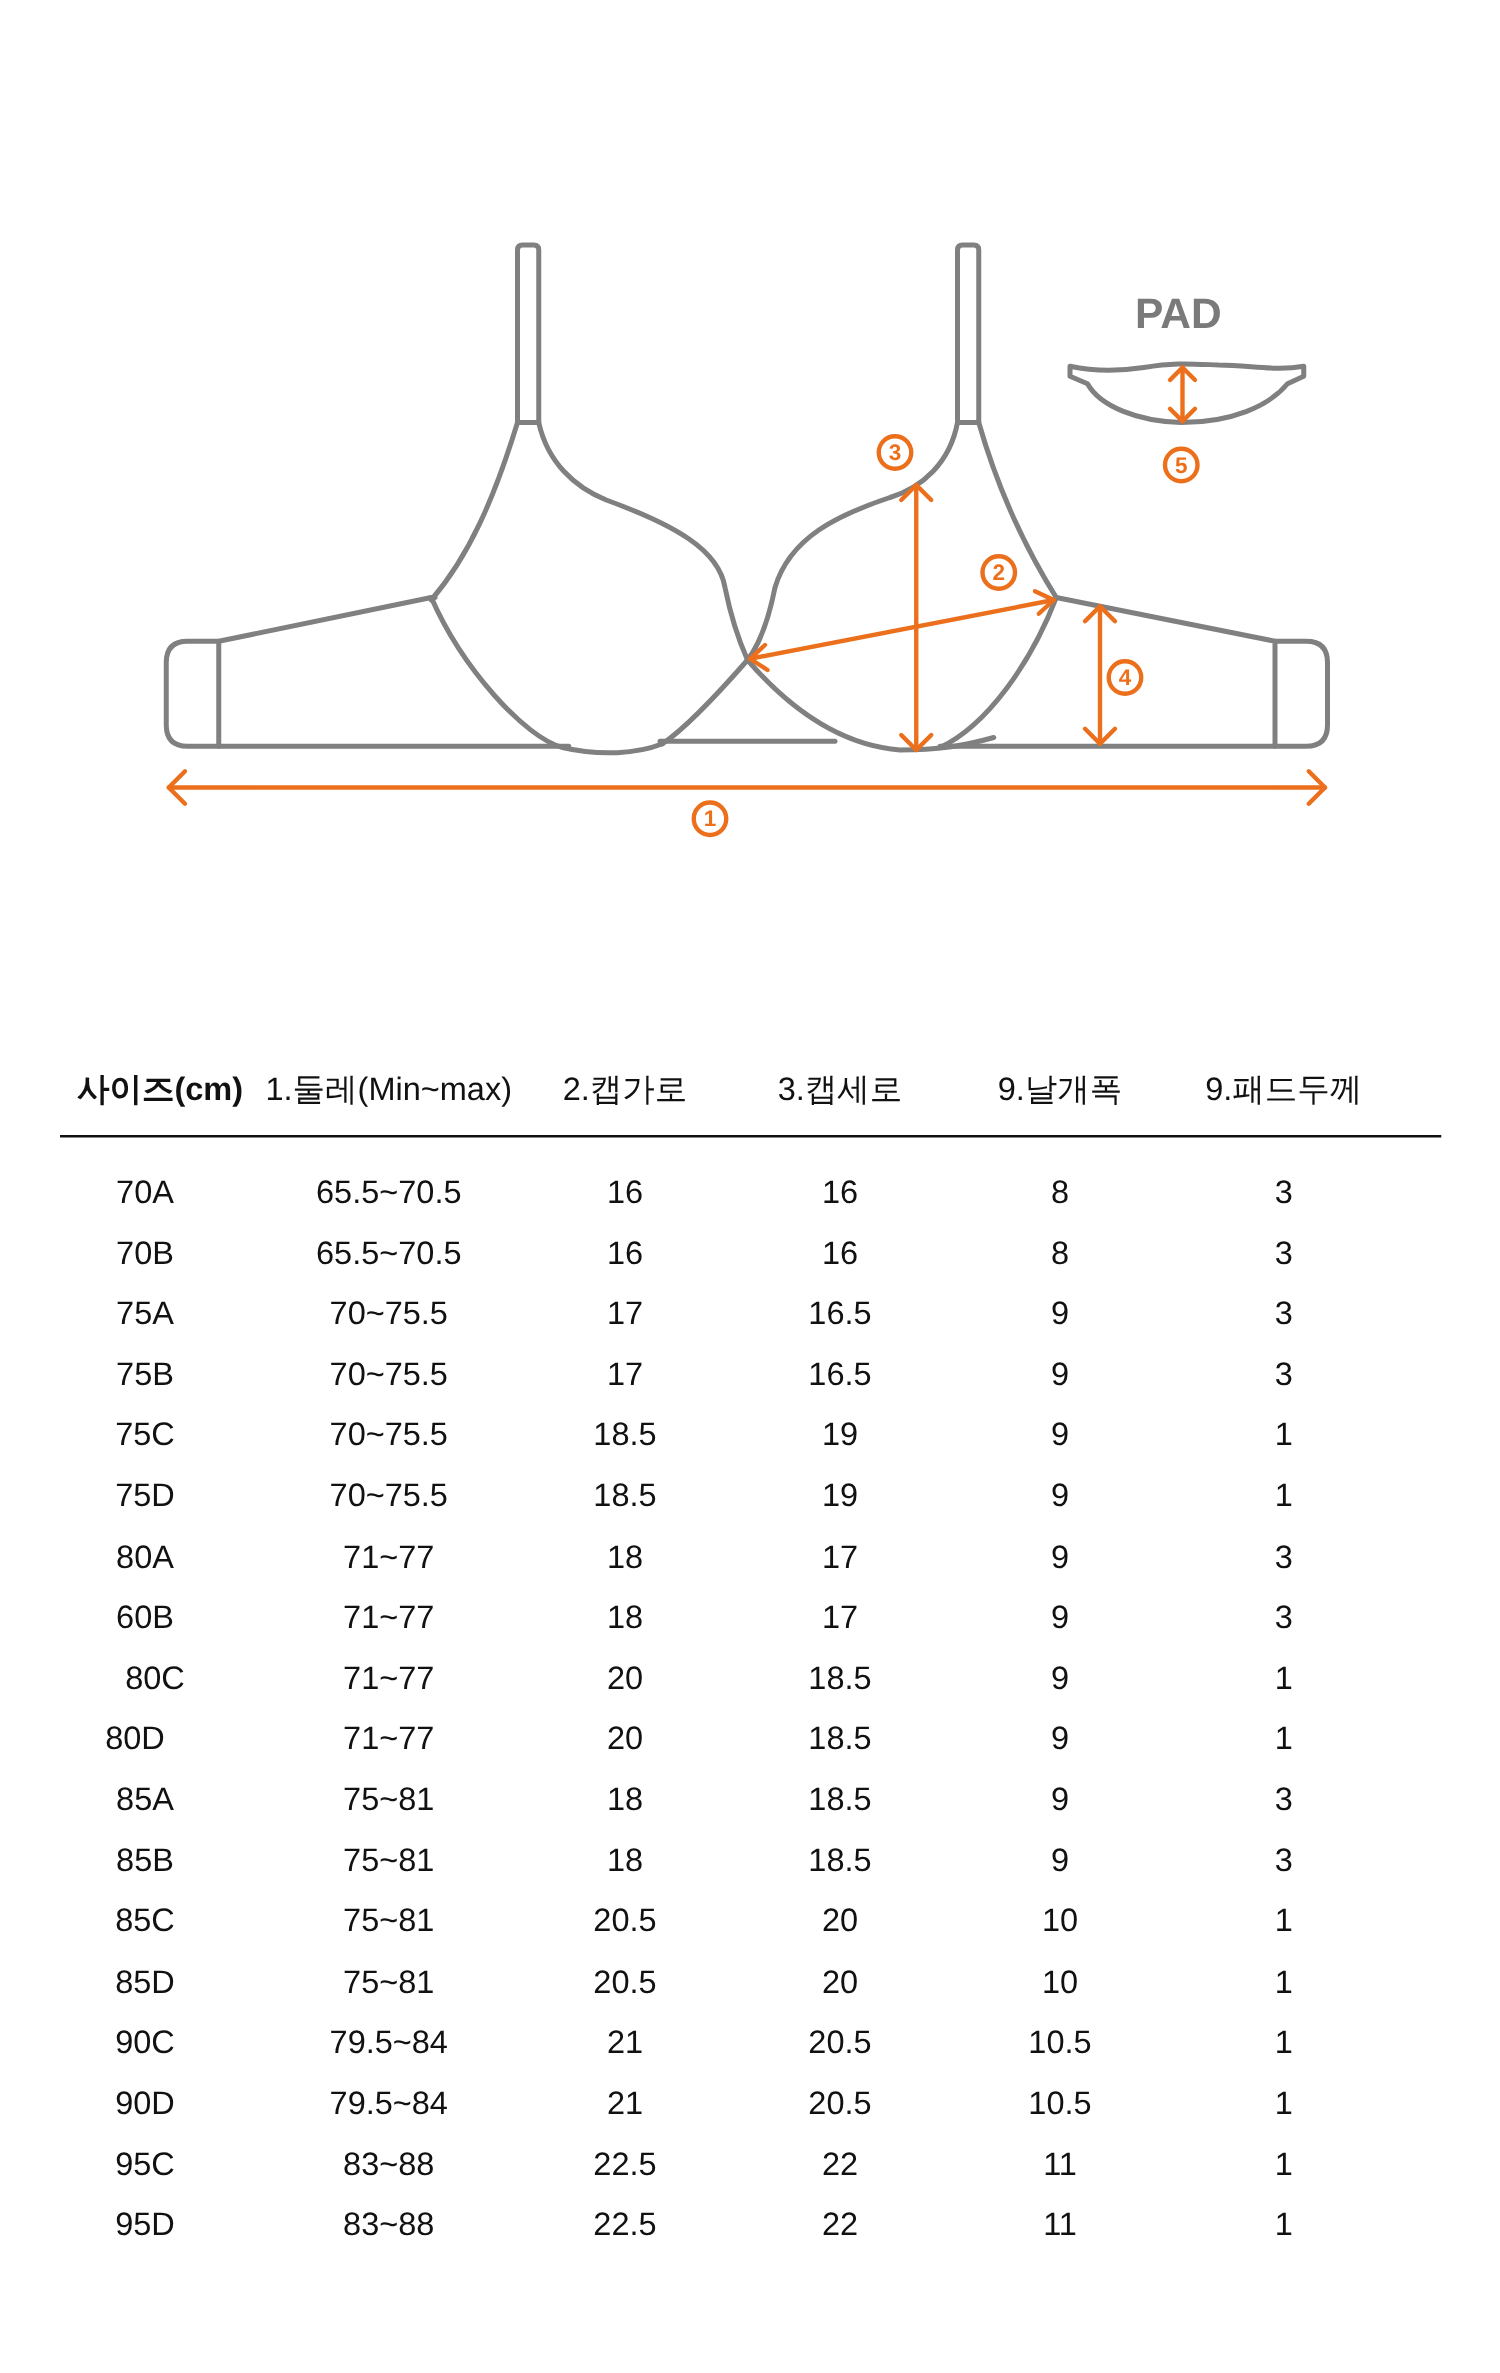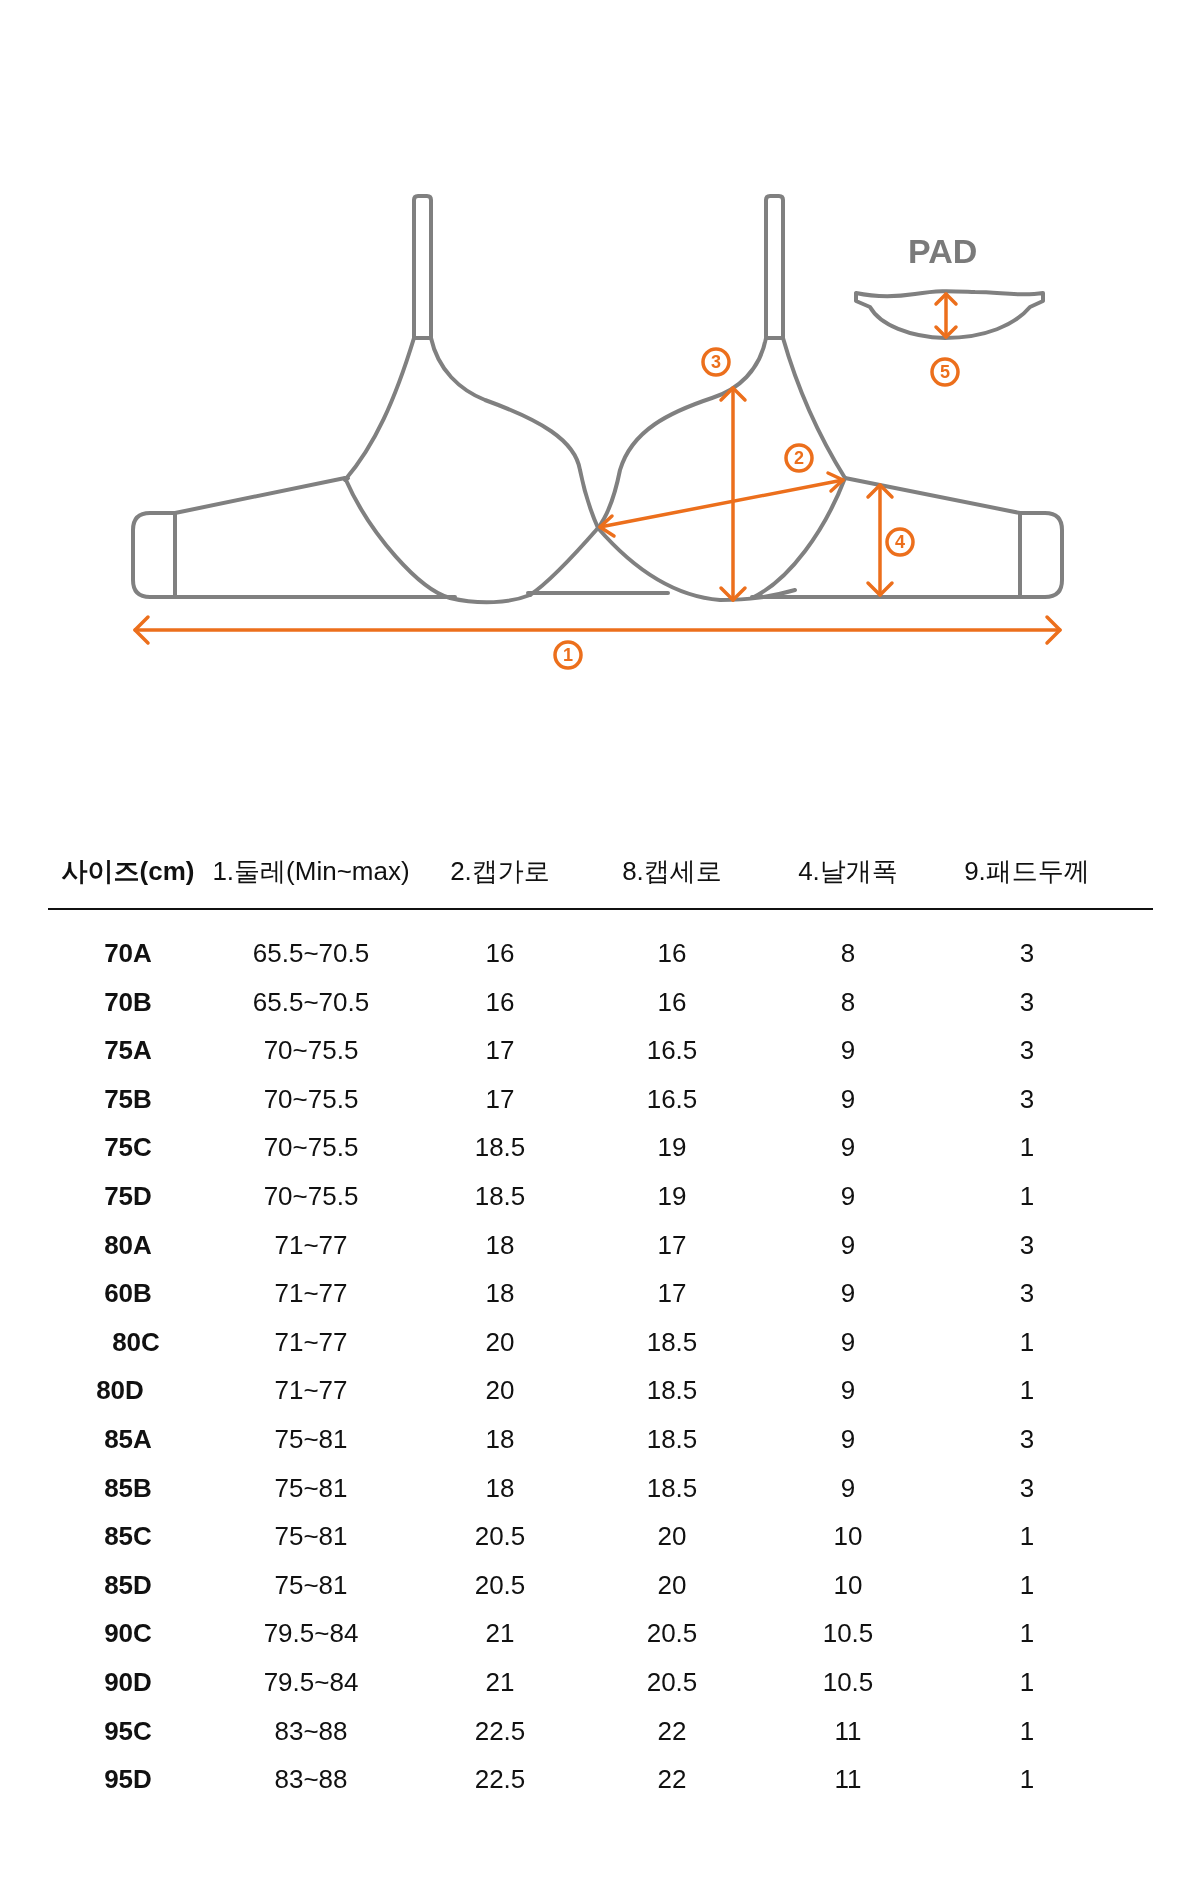--- a/index.html
+++ b/index.html
@@ -7,21 +7,21 @@
   .diagram { position: absolute; left: 0; top: 0; width: 1200px; height: 720px; }
   .diagram svg { position: absolute; left: 0; top: 0; }
   .pad-label { position: absolute; left: 908px; top: 232px; font-size: 34px; font-weight: bold; color: #7a7a7a; font-family: "Liberation Sans", sans-serif; }
   .table-wrap { position: absolute; left: 48px; top: 840px; width: 1105px; }
   .thead { position: relative; height: 68px; border-bottom: 2px solid #111; }
   .th { position: absolute; top: 14px; font-size: 26px; white-space: nowrap; transform: translateX(-50%); color: #111; }
   .th.bold { font-weight: bold; }
   .rows { position: absolute; left: 0; top: 92px; width: 1105px; }
   .row { position: relative; height: 48.6px; }
   .cell { position: absolute; top: 6px; font-size: 26px; transform: translateX(-50%); white-space: nowrap; color: #111; }
-  .cell.size { font-weight: bold; margin-left: 12px; }
+  .cell.size { font-weight: normal; }
 </style>
 </head>
 <body>
 
 <div class="diagram">
   <svg width="1200" height="720" viewBox="0 0 1200 720">
     <g fill="none" stroke="#808080" stroke-width="4" stroke-linejoin="round" stroke-linecap="round">
 
       <path d="M414 338 L414 200 Q414 196 418 196 L427 196 Q431 196 431 200 L431 338 Z"></path>
 
@@ -84,22 +84,22 @@
     </g>
   </svg>
   <div class="pad-label">PAD</div>
 </div>
 
 <div class="table-wrap">
   <div class="thead">
     <span class="th bold" style="left:80px">사이즈(cm)</span>
     <span class="th" style="left:263px">1.둘레(Min~max)</span>
     <span class="th" style="left:452px">2.캡가로</span>
-    <span class="th" style="left:624px">8.캡세로</span>
-    <span class="th" style="left:800px">4.날개폭</span>
+    <span class="th" style="left:624px">3.캡세로</span>
+    <span class="th" style="left:800px">9.날개폭</span>
     <span class="th" style="left:979px">9.패드두께</span>
   </div>
   <div class="rows" id="rows">
       <div class="row">
         <span class="cell size" style="left: 68px;">70A</span>
         <span class="cell" style="left: 263px;">65.5~70.5</span>
         <span class="cell" style="left: 452px;">16</span>
         <span class="cell" style="left: 624px;">16</span>
         <span class="cell" style="left: 800px;">8</span>
         <span class="cell" style="left: 979px;">3</span>

